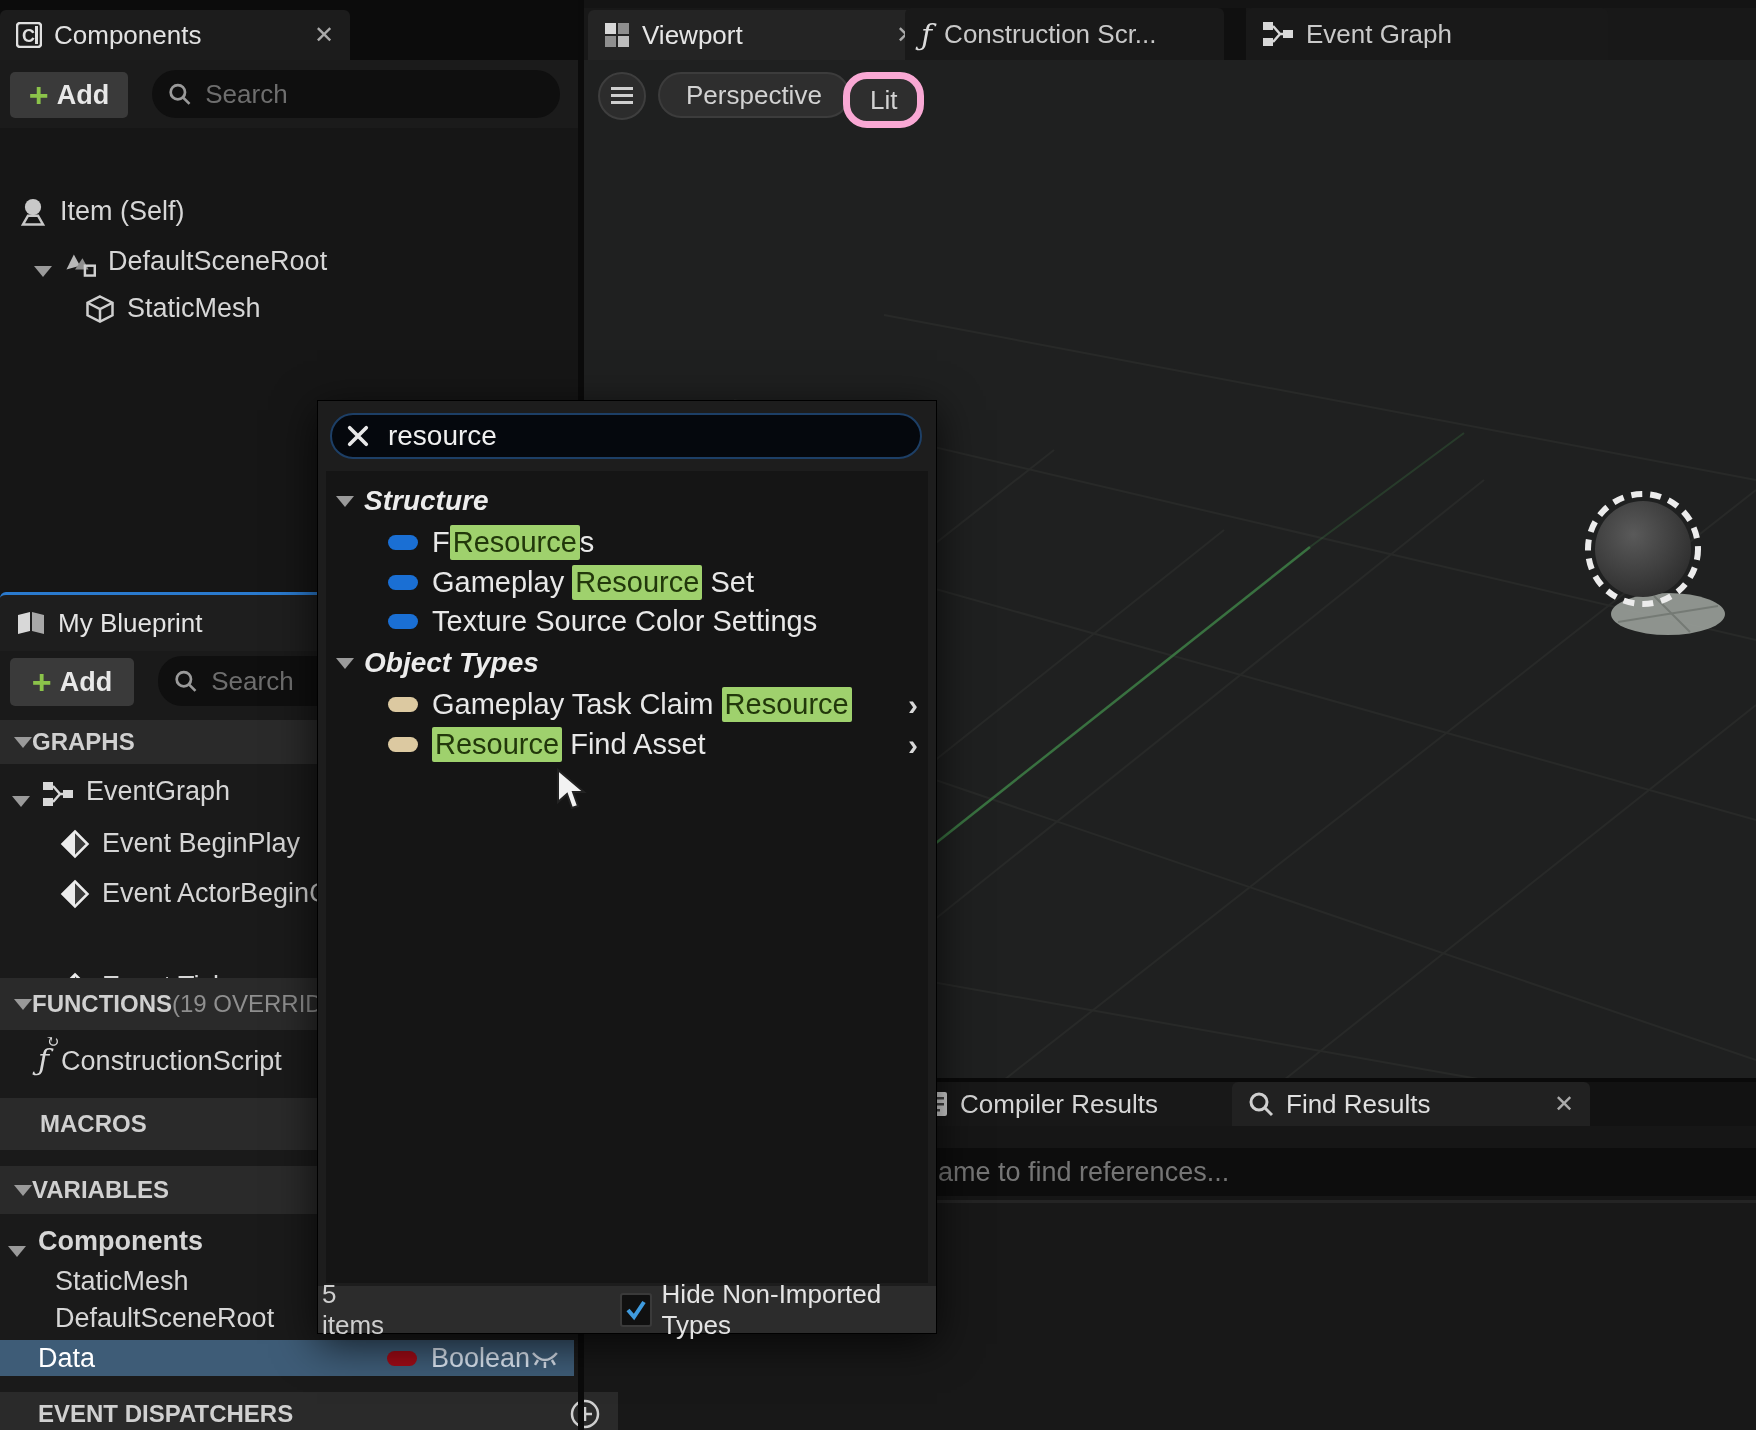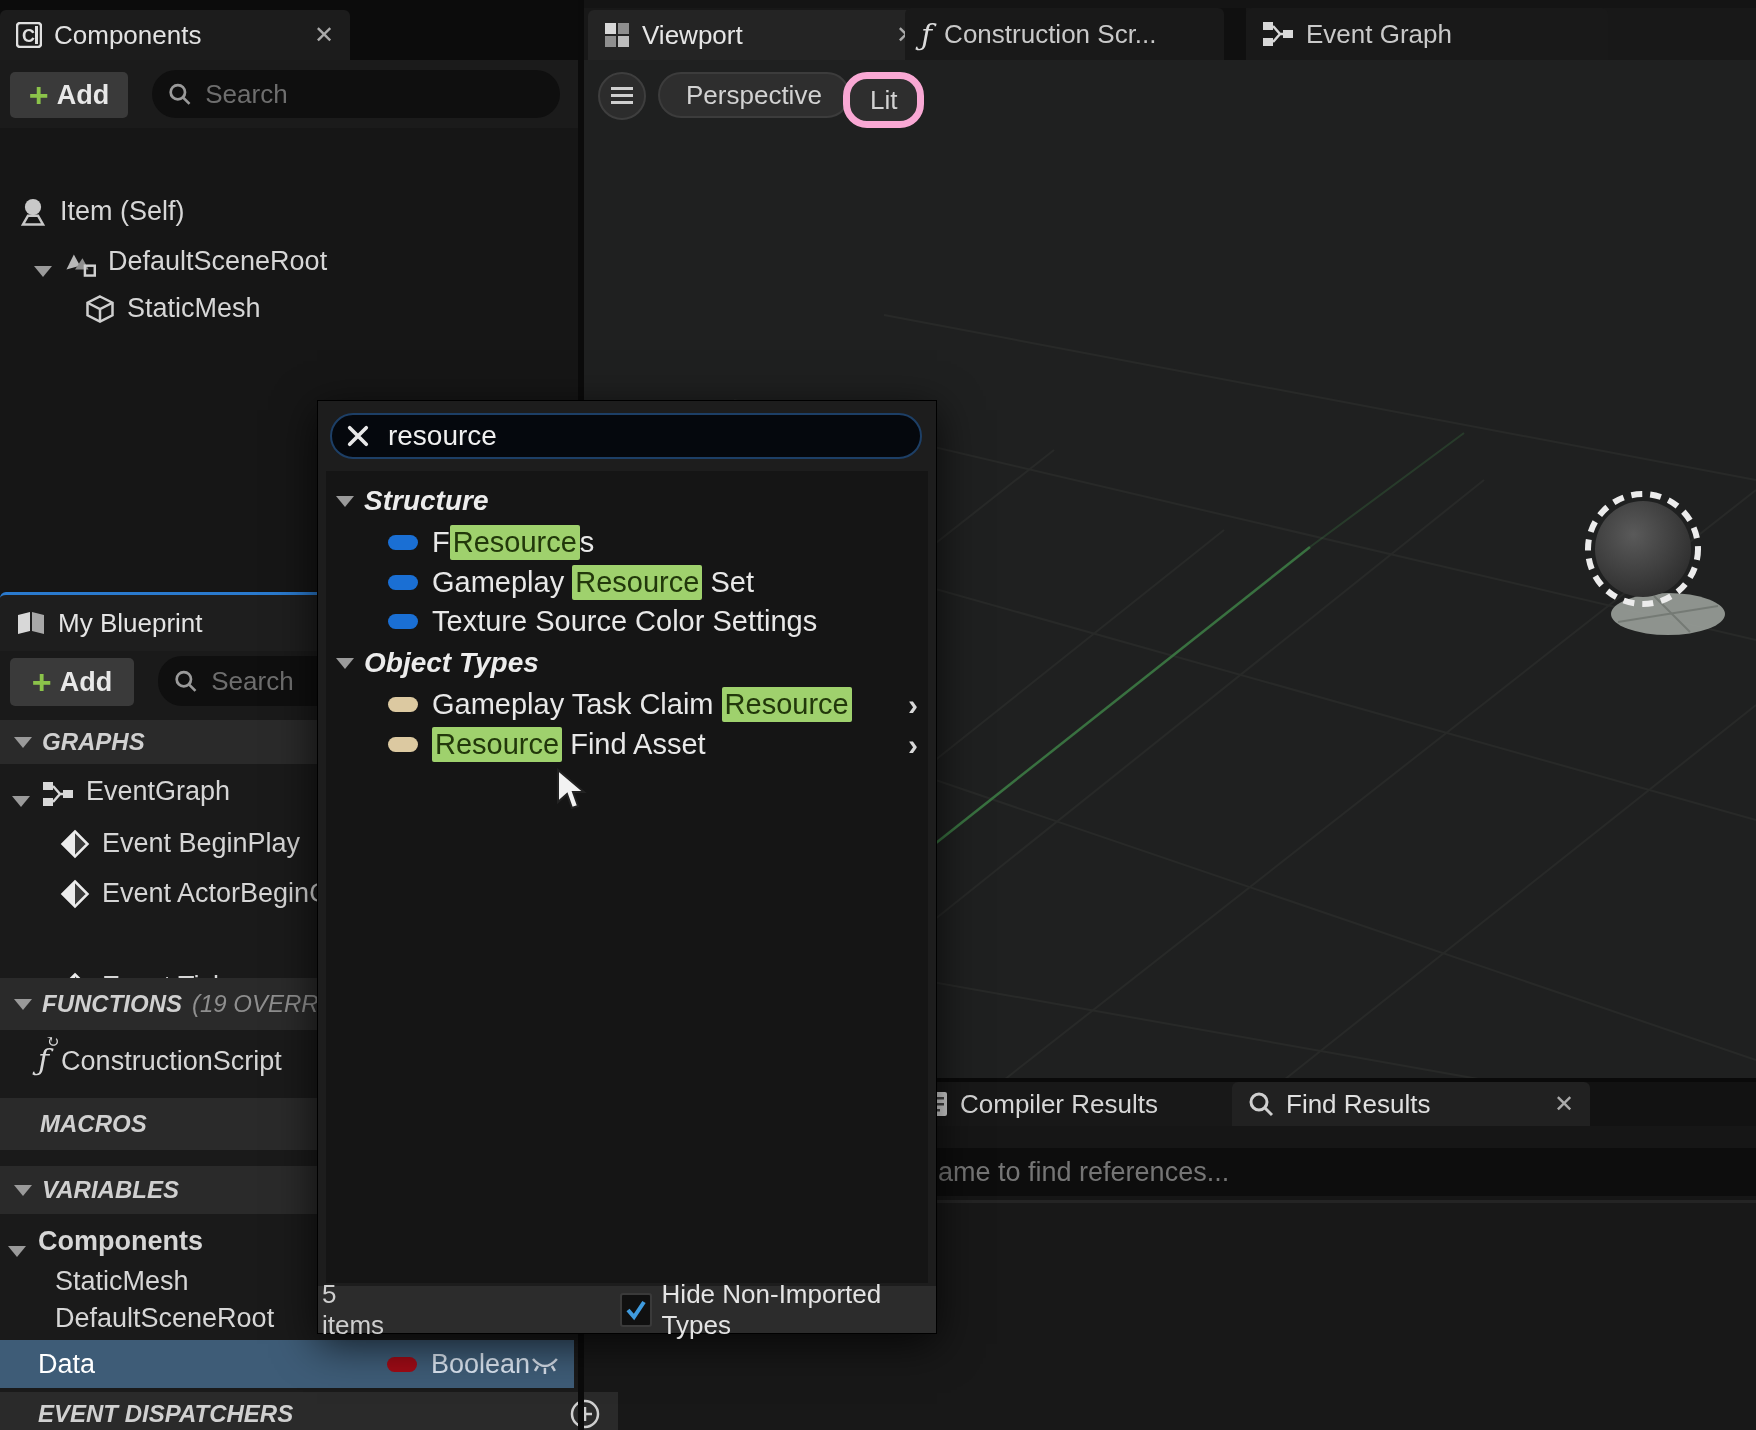--- a/index.html
+++ b/index.html
@@ -14,22 +14,22 @@
   
   .panelbody{background:#1c1c1c;}
   .btn-add{display:flex;align-items:center;justify-content:center;gap:8px;background:#3a3a3a;
            border-radius:5px;color:#e8e8e8;font-size:27px;}
   .plus{color:#8bc34a;font-size:34px;font-weight:bold;line-height:1;}
   .search{display:flex;align-items:center;gap:12px;background:#0f0f0f;border-radius:24px;padding:0 16px;}
   .search input{background:transparent;border:0;outline:none;color:#ddd;font-size:26px;width:100%;
                 font-family:"Liberation Sans",sans-serif;}
   .search input::placeholder{color:#6e6e6e;}
   .treerow{display:flex;align-items:flex-end;gap:12px;font-size:27px;color:#d6d6d6;}
-  .secbar{display:flex;align-items:center;gap:10px;background:#2a2a2a;font-weight:bold;
-          font-size:24px;color:#d0d0d0;font-style:italic;}
+  .secbar{display:flex;align-items:center;background:#2a2a2a;font-weight:bold;
+          font-size:24px;color:#d0d0d0;}
   .caret{width:0;height:0;border-left:9px solid transparent;border-right:9px solid transparent;
          border-top:11px solid #9a9a9a;}
   
   #popup{background:#1d1d1d;border:1px solid #000;box-shadow:0 10px 40px rgba(0,0,0,.7);z-index:50;}
   .popup-search{display:flex;align-items:center;gap:16px;background:#05080d;border:2px solid #1d3f66;
                 border-radius:24px;padding:0 14px;}
   .popup-search input{background:transparent;border:0;outline:none;color:#f0f0f0;font-size:28px;width:100%;
                       font-family:"Liberation Sans",sans-serif;}
   .pitem{display:flex;align-items:center;font-size:29px;color:#e8e8e8;}
   .phdr{display:flex;align-items:center;gap:10px;font-size:28px;font-style:italic;font-weight:bold;color:#ececec;}
@@ -287,21 +287,21 @@
       <span class="caret"></span>
       <span class="row-label">Components</span>
     </div>
     <div class="abs treerow" style="left:55px;top:618px;">
       <span class="row-label">StaticMesh</span>
     </div>
     <div class="abs treerow" style="left:55px;top:655px;">
       <span class="row-label">DefaultSceneRoot</span>
     </div>
 
-    <div class="abs" style="left:0;top:692px;width:574px;height:48px;background:#3e5c77;display:flex;align-items:center;z-index:60;">
+    <div class="abs" style="left:0;top:692px;width:574px;height:36px;background:#3e5c77;display:flex;align-items:center;z-index:60;">
       <span style="margin-left:38px;font-size:27px;color:#ffffff;">Data</span>
       <span class="pill pill-red" style="margin-left:292px;"></span>
       <span style="font-size:27px;color:#dde7f3;">Boolean</span>
       <svg width="30" height="22" viewBox="0 0 30 22" style="margin-left:auto;margin-right:14px;">
         <path d="M3 6 Q15 20 27 6" fill="none" stroke="#d5dde8" stroke-width="2.5"></path>
         <path d="M8 13 L5 18 M15 15 L15 21 M22 13 L25 18" stroke="#d5dde8" stroke-width="2.5"></path>
       </svg>
     </div>
 
     <div class="abs secbar" style="left:0;top:744px;width:580px;height:44px;padding-left:38px;">

